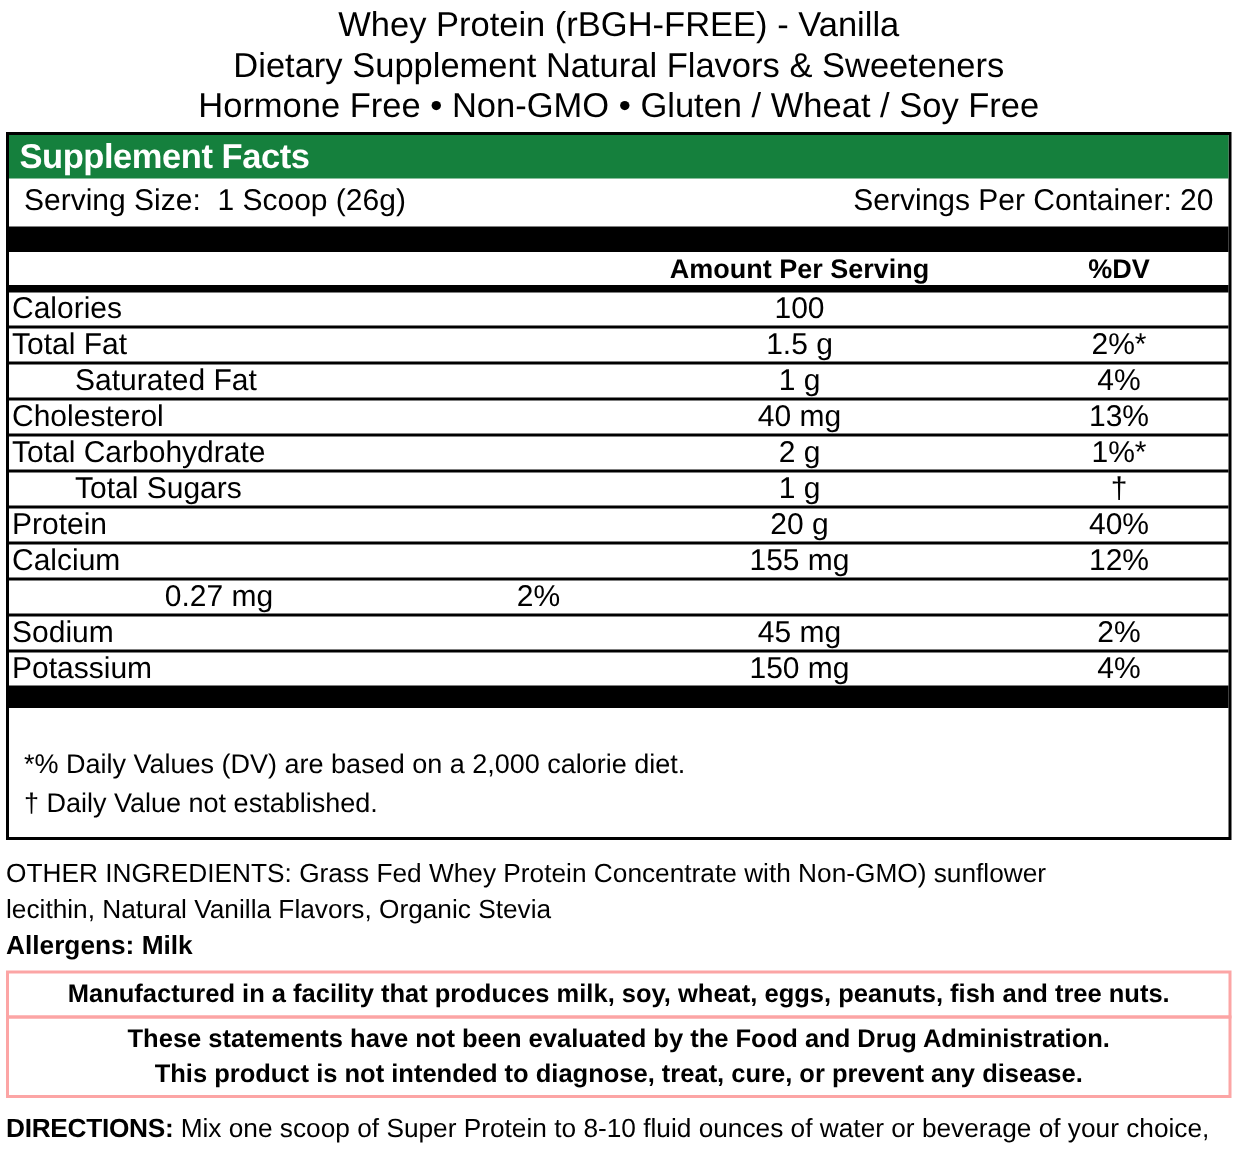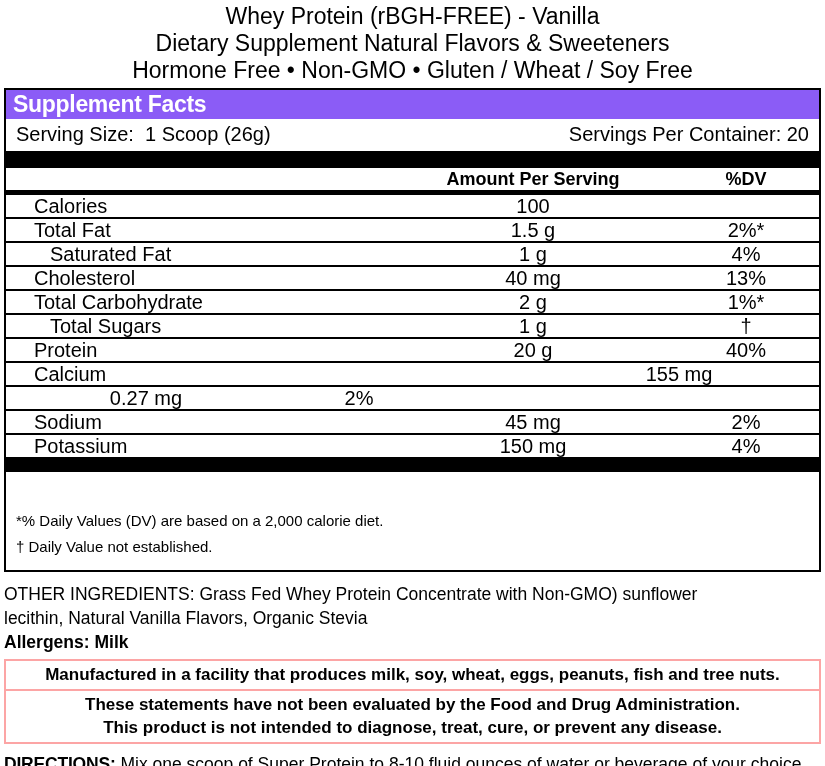--- a/index.html
+++ b/index.html
@@ -12,21 +12,21 @@
     -webkit-font-smoothing: antialiased;
   }
   .page { width: 825px; height: 766px; overflow: hidden; }
 
   
   .top-header { text-align: center; padding-top: 3px; font-size: 23px; line-height: 27px; }
 
   
   .facts-box { margin: 4px 4px 0 4px; border: 2px solid #000; }
   .facts-title {
-    background: #8b5cf6; color: #fff; font-weight: bold;
+    background: #15803d; color: #fff; font-weight: bold;
     font-size: 23px; line-height: 24px; padding: 2px 7px 3px;
     letter-spacing: -0.3px;
   }
   .serving-row {
     display: flex; justify-content: space-between;
     font-size: 20px; line-height: 21px; padding: 5px 10px 6px;
   }
   .serving-row span { white-space: pre-wrap; }
   .bar { background: #000; }
   .bar-mid { height: 17px; }
@@ -35,25 +35,25 @@
     display: flex; align-items: flex-end;
     font-weight: bold; font-size: 18px; line-height: 22px;
     border-bottom: 5px solid #000;
   }
   .nutrient-row {
     display: flex; align-items: center;
     font-size: 20px; line-height: 22px;
     border-top: 2px solid #000;
   }
   #rows .nutrient-row:first-child { border-top: none; }
-  .c-name { flex: 1; padding-left: 28px; white-space: nowrap; }
+  .c-name { flex: 1; padding-left: 2px; white-space: nowrap; }
   .indent .c-name { padding-left: 44px; }
   .c-amount { width: 280px; text-align: center; }
   .c-dv { width: 146px; text-align: center; }
-  .footnotes { padding: 24px 10px 10px; font-size: 15px; line-height: 26px; margin-top: 12px; }
+  .footnotes { padding: 24px 10px 10px; font-size: 18px; line-height: 26px; }
 
   
   .other {
     margin: 10px 4px 0 4px; max-width: 750px;
     font-size: 17.5px; line-height: 24px;
   }
   .allergens { margin: 1px 4px 0 4px; font-size: 17.5px; line-height: 22px; font-weight: bold; }
   .notice-box {
     border: 2px solid #fca5a5; margin: 6px 4px 0 4px;
     text-align: center; font-weight: bold;
@@ -122,20 +122,21 @@
     <span class="c-dv">†</span>
   </div>
         <div class="nutrient-row">
     <span class="c-name">Protein</span>
     <span class="c-amount">20 g</span>
     <span class="c-dv">40%</span>
   </div>
         <div class="nutrient-row">
     <span class="c-name">Calcium</span>
     <span class="c-amount">155 mg</span>
+    <span class="c-dv">12%</span>
   </div>
         <div class="nutrient-row">
     <span class="c-amount">0.27 mg</span>
     <span class="c-dv">2%</span>
   </div>
         <div class="nutrient-row">
     <span class="c-name">Sodium</span>
     <span class="c-amount">45 mg</span>
     <span class="c-dv">2%</span>
   </div>

